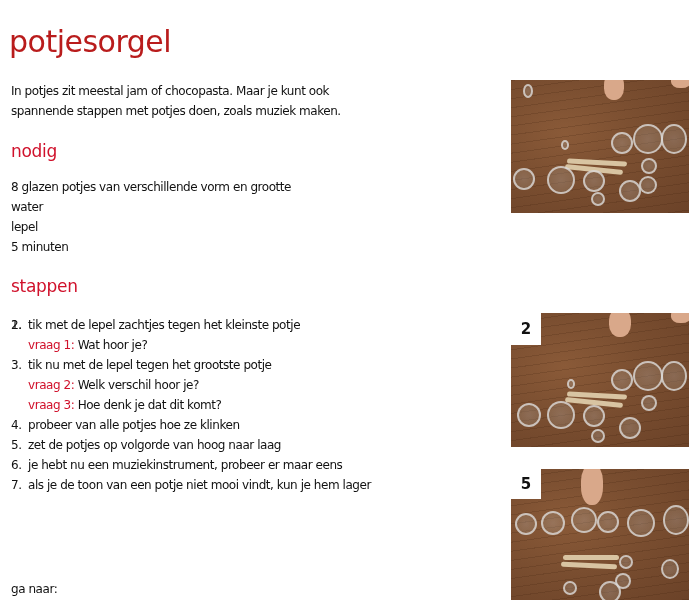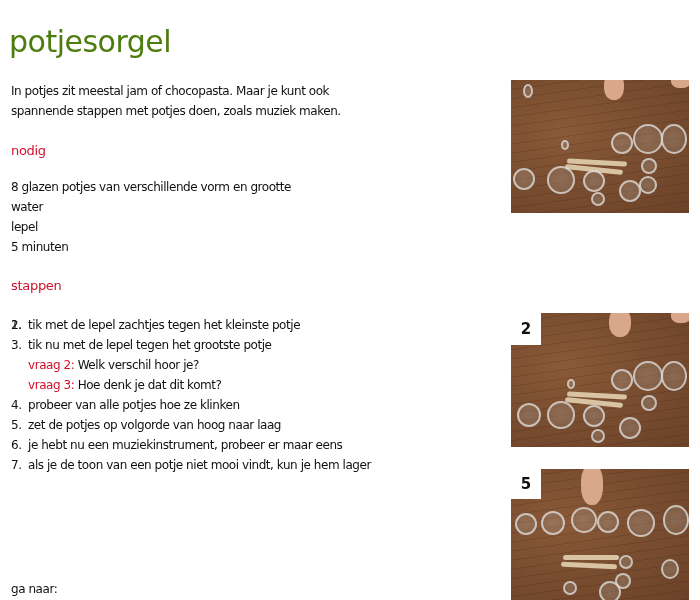--- a/index.html
+++ b/index.html
@@ -4,28 +4,28 @@
   <style>
     html, body { margin: 0; padding: 0; }
     body {
       width: 700px; height: 600px; overflow: hidden;
       background: #ffffff; position: relative;
       font-family: "DejaVu Sans", sans-serif;
       color: #111111;
     }
     .title {
       position: absolute; left: 9px; top: 22px;
-      font-size: 30px; line-height: 40px; color: #4d7c0f;
+      font-size: 30px; line-height: 40px; color: #b91c1c;
       letter-spacing: -0.5px; margin: 0; font-weight: normal;
     }
     .text { font-size: 12px; line-height: 20px; letter-spacing: -0.45px; }
     .intro { position: absolute; left: 11px; top: 81px; width: 480px; }
     .intro p { margin: 0; }
     .section-label {
-      position: absolute; left: 11px; font-size: 13px; line-height: 20px;
+      position: absolute; left: 11px; font-size: 17px; line-height: 20px;
       color: #d0112b; letter-spacing: -0.3px;
     }
     .needs { position: absolute; left: 11px; top: 177px; margin: 0; padding: 0; list-style: none; }
     .needs li { margin: 0; }
     .steps { position: absolute; left: 11px; top: 315px; margin: 0; padding: 0; list-style: none; width: 480px; }
     .steps li { position: relative; padding-left: 17px; }
     .steps .num { position: absolute; left: 0; top: 0; }
     .steps .q { display: block; padding-left: 0; }
     .red { color: #d0112b; }
     .goto { position: absolute; left: 11px; top: 579px; }
@@ -74,20 +74,24 @@
 
 <div class="section-label" style="top:276px;">stappen</div>
 
 <ol class="steps text">
   <li>
     <span class="num">1.</span>
   </li>
   <li>
     <span class="num">2.</span>
     <span>tik met de lepel zachtjes tegen het kleinste potje</span>
+    <span class="q">
+      <span class="red">vraag 1:</span>
+      <span>Wat hoor je?</span>
+    </span>
   </li>
   <li>
     <span class="num">3.</span>
     <span>tik nu met de lepel tegen het grootste potje</span>
     <span class="q">
       <span class="red">vraag 2:</span>
       <span>Welk verschil hoor je?</span>
     </span>
     <span class="q">
       <span class="red">vraag 3:</span>

